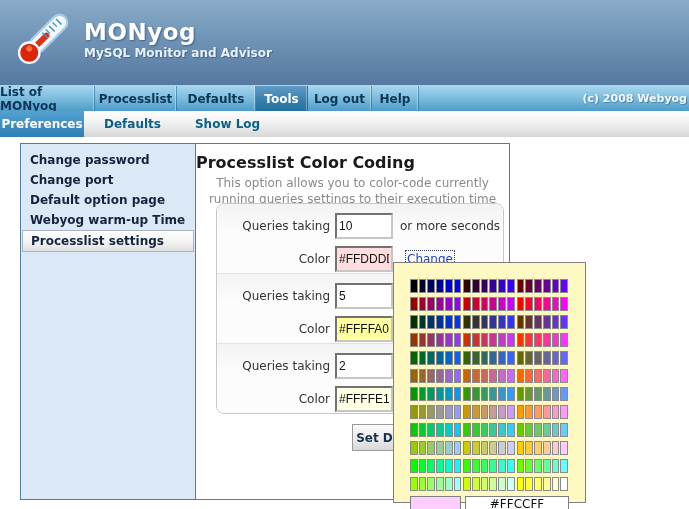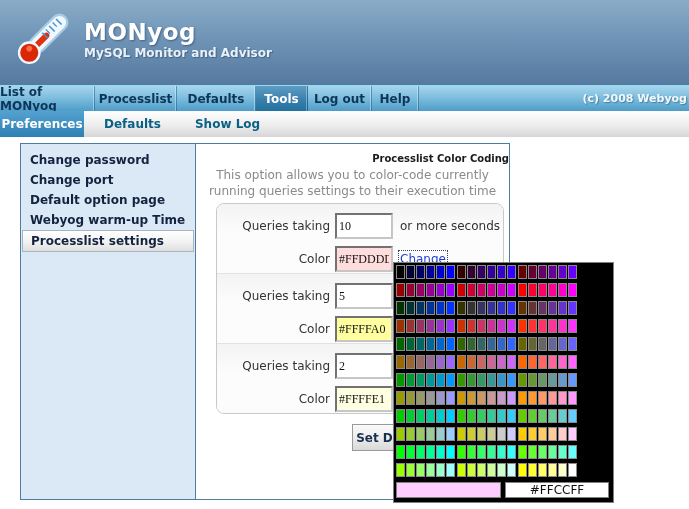--- a/index.html
+++ b/index.html
@@ -44,47 +44,47 @@
 
   
   .panel { position:absolute; left:20px; top:143px; width:490px; height:357px;
     border:1px solid #4D7EA2; display:flex; background:#fff; }
   .sidebar { width:175px; background:#DBE9F6; border-right:1px solid #4D7EA2; padding-top:6px; }
   .side-item { font-size:12px; font-weight:bold; color:#14233F; padding:2px 8px 2px 9px;
     line-height:16px; cursor:pointer; }
   .side-item.active { background:linear-gradient(180deg,#FFFFFF 0%,#F2F2F2 55%,#DFDFDF 100%);
     border:1px solid #A9B4BE; margin:0 1px; padding:2px 7px 2px 8px; }
   .main { flex:1; position:relative; background:#fff; }
-  .main-title { text-align:right; margin-top:9px; font-size:10px; font-weight:bold; color:#1A1A1A; }
+  .main-title { text-align:left; margin-top:9px; font-size:16px; font-weight:bold; color:#1A1A1A; }
   .main-desc { text-align:center; font-size:12px; color:#8A8A8A; line-height:16px; }
   .main-desc.first { margin-top:3px; }
 
   .groupbox { position:absolute; left:20px; top:59px; width:288px; height:211px;
     border:1px solid #C9C9C9; border-radius:8px; overflow:hidden; background:#FBFBFB; }
   .query-group { height:70px; border-bottom:1px solid #E2E2E2; padding-top:9px;
     background:linear-gradient(180deg,#F3F3F3 0%,#FCFCFC 40%); }
   .query-group:last-child { border-bottom:none; }
   .fieldrow { display:flex; align-items:center; margin-bottom:7px; }
   .flabel { width:118px; text-align:right; font-size:12px; color:#333; padding-right:5px; }
   .tinput { width:58px; height:21px; border:2px inset #C6C6C6; background:#fff;
-    font-family:Liberation Serif, serif; font-size:12px; padding:11px 2px; color:#111; }
+    font-family:Liberation Sans, sans-serif; font-size:12px; padding:11px 2px; color:#111; }
   .cinput { overflow:hidden; white-space:nowrap; }
   .fsuffix { font-size:12px; color:#333; margin-left:7px; white-space:nowrap; }
-  .change-link { font-size:12px; color:#1F3FCC; text-decoration:underline; margin-left:7px;
+  .change-link { font-size:12px; color:#1F3FCC; text-decoration:underline; margin-left:14px;
     cursor:pointer; }
   .change-link.focused { outline:1px dotted #33416B; outline-offset:1px; }
 
   .set-defaults { position:absolute; left:156px; top:280px; width:92px; height:27px;
     background:linear-gradient(180deg,#FAFAFA 0%,#EDEDED 50%,#D9D9D9 100%);
     border:1px solid #9A9A9A; font-family:inherit; font-size:12px; font-weight:bold;
     color:#16304E; cursor:pointer; }
 
   
-  .picker { position:absolute; left:393px; top:262px; width:221px; height:241px;
-    background:#000000; border:1px solid #7F7F7F; padding:2px; z-index:10; }
+  .picker { position:absolute; left:393px; top:262px; width:193px; height:241px;
+    background:#fef9c3; border:1px solid #7F7F7F; padding:16px; z-index:10; }
   .prow { display:flex; height:18px; }
   .swatch { width:9px; height:14px; border:1px solid #8A8A8A; margin-right:1px;
     margin-bottom:2px; cursor:pointer; }
   .swatch.grp { margin-left:1px; }
   .picker-bottom { display:flex; margin-top:1px; }
   .preview { width:105px; height:16px; border:1px solid #7F7F7F; margin-right:4px; }
   .hex-input { width:104px; height:16px; border:1px solid #7F7F7F; background:#fff;
     font-family:inherit; font-size:12px; text-align:center; padding:0; color:#111; }
 </style>
 </head>

